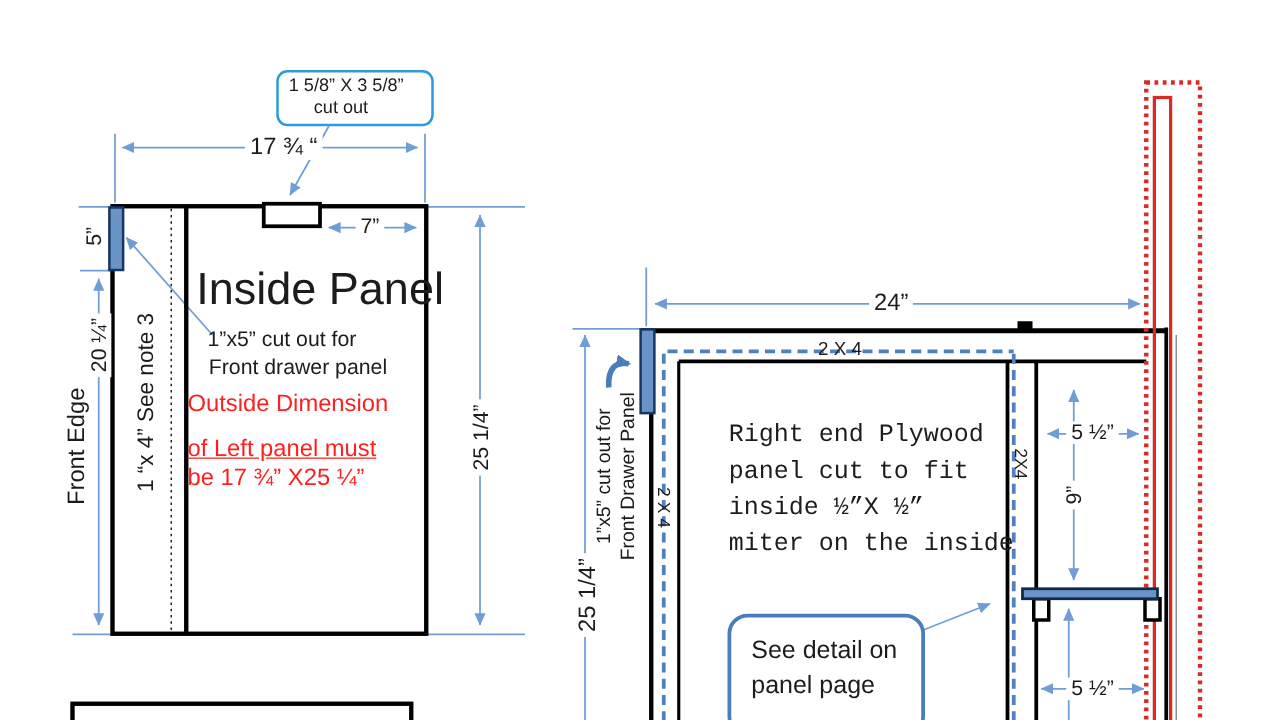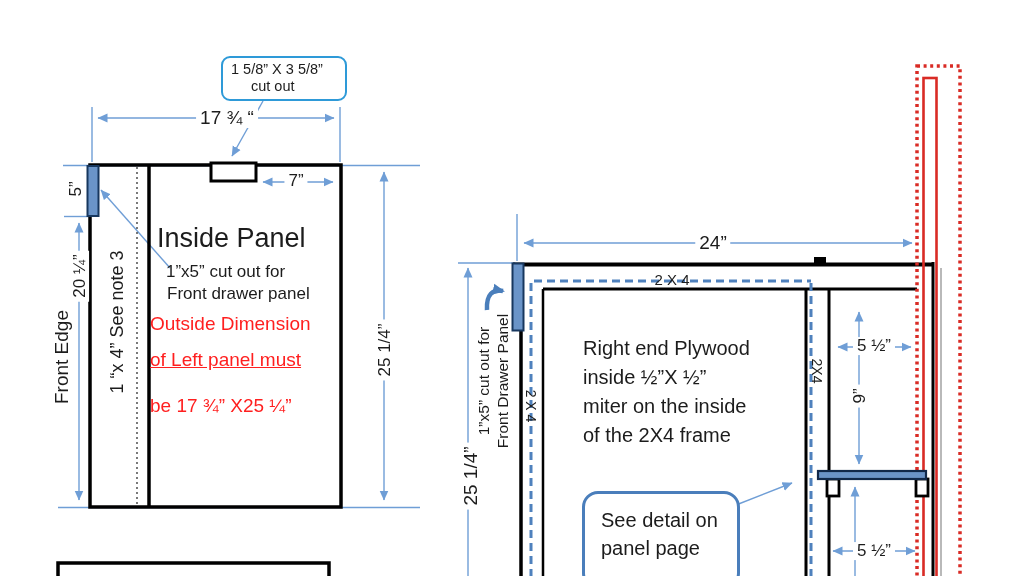--- a/index.html
+++ b/index.html
@@ -82,60 +82,60 @@
     <rect x="923.5" y="78" width="13" height="510" fill="none" stroke="#d92b25" stroke-width="2.6"></rect>
     <rect x="917" y="66" width="43" height="522" fill="none" stroke="#d92b25" stroke-width="3.5" stroke-dasharray="3 3.6"></rect>
 
     <rect x="87.5" y="166" width="11" height="50" fill="#6a94c8" stroke="#17375e" stroke-width="2"></rect>
     <rect x="512.5" y="263.5" width="11" height="67" fill="#6a94c8" stroke="#17375e" stroke-width="2"></rect>
     <rect x="827" y="479" width="12" height="17" fill="#fff" stroke="#000" stroke-width="2.8"></rect>
     <rect x="916" y="479" width="12" height="17" fill="#fff" stroke="#000" stroke-width="2.8"></rect>
     <rect x="818" y="471" width="108" height="8" fill="#6a94c8" stroke="#10284a" stroke-width="2.2"></rect>
   </svg>
 
-  <div class="lbl" style="left:157px;top:224px;font-size:27px;text-align:center;">Inside Panel</div>
+  <div class="lbl" style="left:157px;top:212px;font-size:36px;text-align:center;">Inside Panel</div>
 
   <div class="callout" style="left:221px;top:56px;">
     <div>1 5/8” X 3 5/8”</div>
     <div style="margin-left:20px;">cut out</div>
   </div>
 
   <div class="lbl ctr wbg" style="left:204px;top:118px;font-size:19px;margin-left:23px;">17 ¾ “</div>
   <div class="lbl ctr wbg" style="left:296px;top:181px;font-size:17px;">7”</div>
   <div class="lbl rotccw wbg" style="left:76px;top:189px;font-size:17px;">5”</div>
   <div class="lbl rotccw wbg" style="left:80px;top:276px;font-size:17px;">20 ¼”</div>
   <div class="lbl rotccw" style="left:62px;top:357px;font-size:19px;">Front Edge</div>
   <div class="lbl rotccw" style="left:117px;top:322px;font-size:18px;">1 “x 4” See note 3</div>
   <div class="lbl rotccw wbg" style="left:385px;top:350px;font-size:17px;">25 1/4”</div>
 
   <div class="lbl" style="left:166px;top:263px;font-size:17px;">1”x5” cut out for</div>
   <div class="lbl" style="left:167px;top:285px;font-size:17px;">Front drawer panel</div>
   <div class="lbl red" style="left:150px;top:314px;font-size:19px;">Outside Dimension</div>
   <div class="lbl red" style="left:150px;top:350px;font-size:19px;text-decoration:underline;">of Left panel must</div>
-  <div class="lbl red" style="left:150px;top:396px;font-size:19px;">be 17 ¾” X25 ¼”</div>
+  <div class="lbl red" style="left:150px;top:373px;font-size:19px;">be 17 ¾” X25 ¼”</div>
 
   <div class="lbl ctr wbg" style="left:713px;top:243px;font-size:19px;">24”</div>
   <div class="lbl ctr" style="left:672px;top:280px;font-size:15px;">2 X 4</div>
   <div class="lbl rotcw" style="left:531px;top:406px;font-size:14px;">2 X 4</div>
   <div class="lbl rotcw" style="left:817px;top:371px;font-size:14px;">2X4</div>
   <div class="lbl ctr wbg" style="left:874px;top:346px;font-size:17px;">5 ½”</div>
   <div class="lbl rotccw wbg" style="left:860px;top:396px;font-size:17px;">9”</div>
   <div class="lbl ctr wbg" style="left:874px;top:551px;font-size:17px;">5 ½”</div>
   <div class="lbl rotccw wbg" style="left:471px;top:476px;font-size:19px;">25 1/4”</div>
 
   <div class="lbl rotccw" style="left:493px;top:381px;font-size:15.5px;line-height:19px;text-align:center;">
     <div>1”x5” cut out for</div>
     <div>Front Drawer Panel</div>
   </div>
 
-  <div class="desc" style="left:583px;top:334px;">
+  <div class="desc" style="left:583px;top:334px;font-family:Liberation Mono, monospace;">
     <div>Right end Plywood</div>
+    <div>panel cut to fit</div>
     <div>inside ½”X ½”</div>
     <div>miter on the inside</div>
-    <div>of the 2X4 frame</div>
   </div>
 
   <div class="detailbox" style="left:582px;top:491px;width:126px;height:70px;">
     <div>See detail on</div>
     <div>panel page</div>
   </div>
 
 </div>
 
 </body></html>

